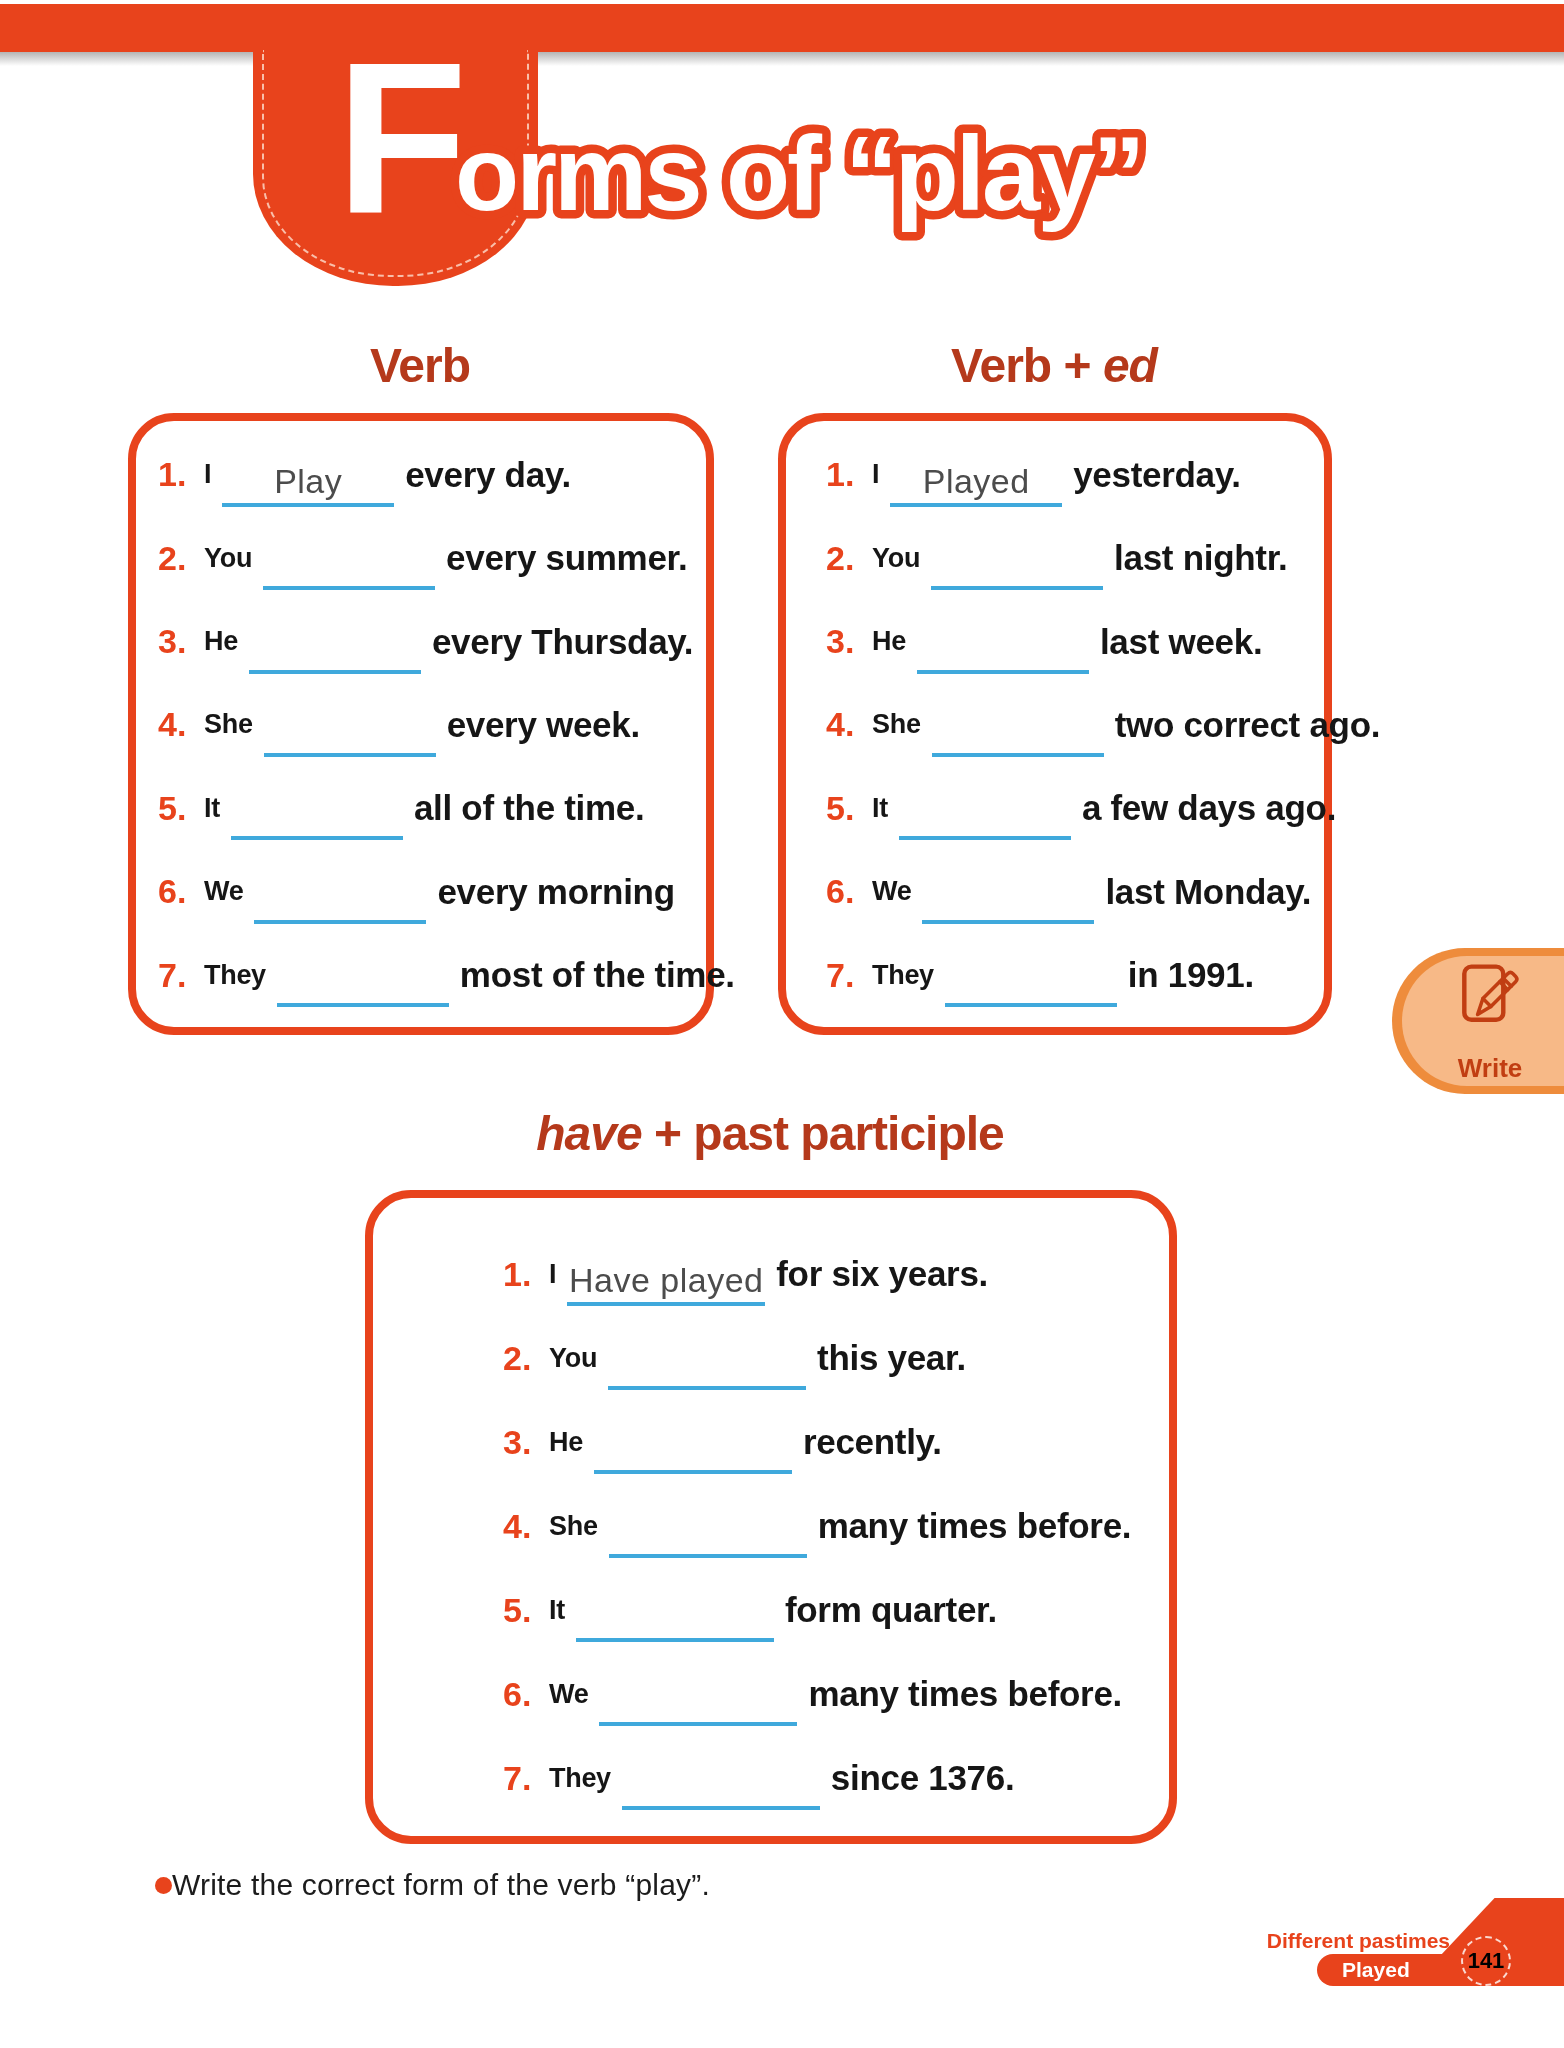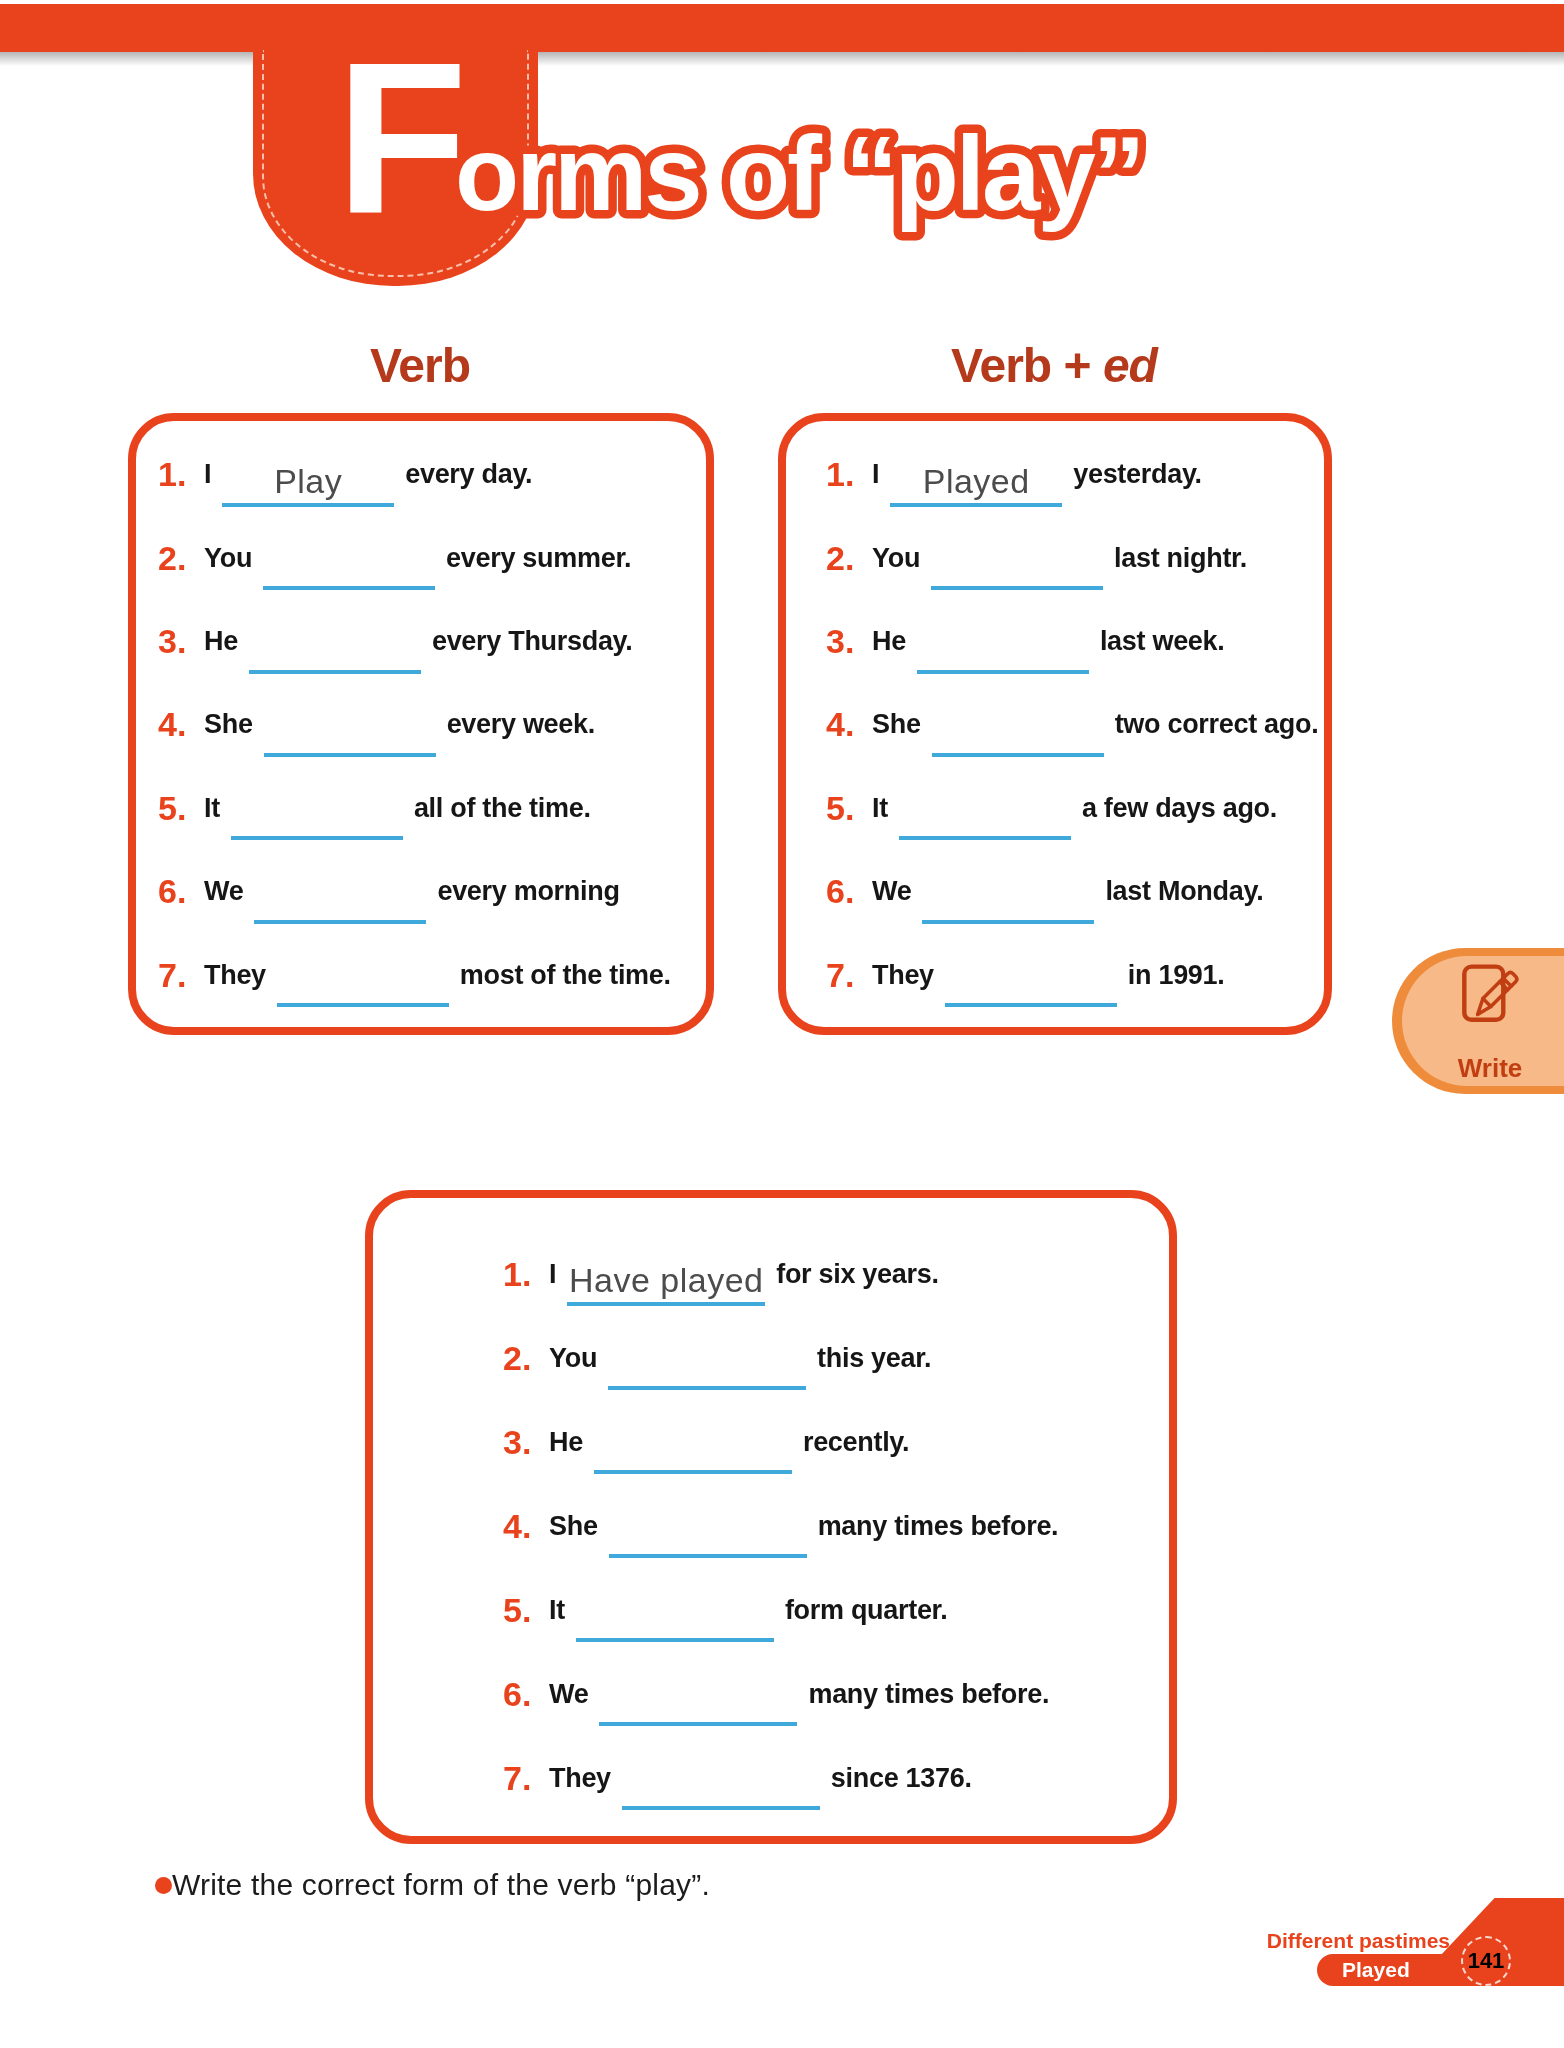--- a/index.html
+++ b/index.html
@@ -46,21 +46,21 @@
   .box2{left:778px;top:413px;width:554px;height:622px;padding:12px 8px 10px 40px;}
   .box3{left:365px;top:1190px;width:812px;height:654px;padding:34px 8px 16px 130px;}
   .row{flex:1;display:flex;align-items:center;white-space:nowrap;}
   .num{width:46px;font-size:34px;font-weight:bold;color:var(--orange);flex:none;}
   .pronoun{font-size:27px;font-weight:bold;color:var(--ink);letter-spacing:-0.3px;}
   .blank{display:inline-block;flex:none;width:172px;height:42px;margin:18px 11px 0 11px;
     border-bottom:4px solid var(--line);text-align:center;}
   .box3 .blank{width:198px;}
   .answer{display:inline-block;font-family:"Liberation Sans",sans-serif;font-weight:normal;
     color:var(--answer);font-size:34px;line-height:40px;letter-spacing:0.5px;}
-  .tail{font-size:27px;font-weight:bold;color:var(--ink);letter-spacing:-0.3px;}
+  .tail{font-size:35px;font-weight:bold;color:var(--ink);letter-spacing:-0.3px;}
   
   .badge-outer{position:absolute;left:1392px;top:948px;width:180px;height:146px;
     background:var(--badge-edge);border-radius:73px 0 0 73px;z-index:2;}
   .badge-inner{position:absolute;left:10px;top:8px;right:0;bottom:8px;background:var(--badge-fill);
     border-radius:65px 0 0 65px;display:flex;flex-direction:column;align-items:center;
     justify-content:center;padding-left:6px;box-sizing:border-box;}
   .badge-label{font-size:26px;font-weight:bold;color:var(--badge-icon);margin-top:18px;}
   
   .instruction{position:absolute;left:155px;top:1868px;display:flex;align-items:center;z-index:2;}
   .bullet-dot{width:17px;height:17px;border-radius:50%;background:var(--orange);flex:none;}
@@ -87,20 +87,21 @@
   <div class="topbar"></div>
   <div class="topbar-shadow"></div>
   <div class="ribbon"></div>
   <div class="big-f">F</div>
   <svg class="title-svg">
     <text x="10" y="168">orms of “play”</text>
   </svg>
 
   <div class="sec-heading h-verb"><span>Verb</span></div>
   <div class="sec-heading h-verbed"><span>Verb + </span><em>ed</em></div>
+  <div class="sec-heading h-havepp"><em>have</em><span> + past participle</span></div>
 
   <div class="box box1">
       <div class="row">
         <span class="num">1.</span>
         <span class="pronoun">I</span>
         <span class="blank"><span class="answer">Play</span></span>
         <span class="tail">every day.</span>
       </div>
       <div class="row">
         <span class="num">2.</span>

